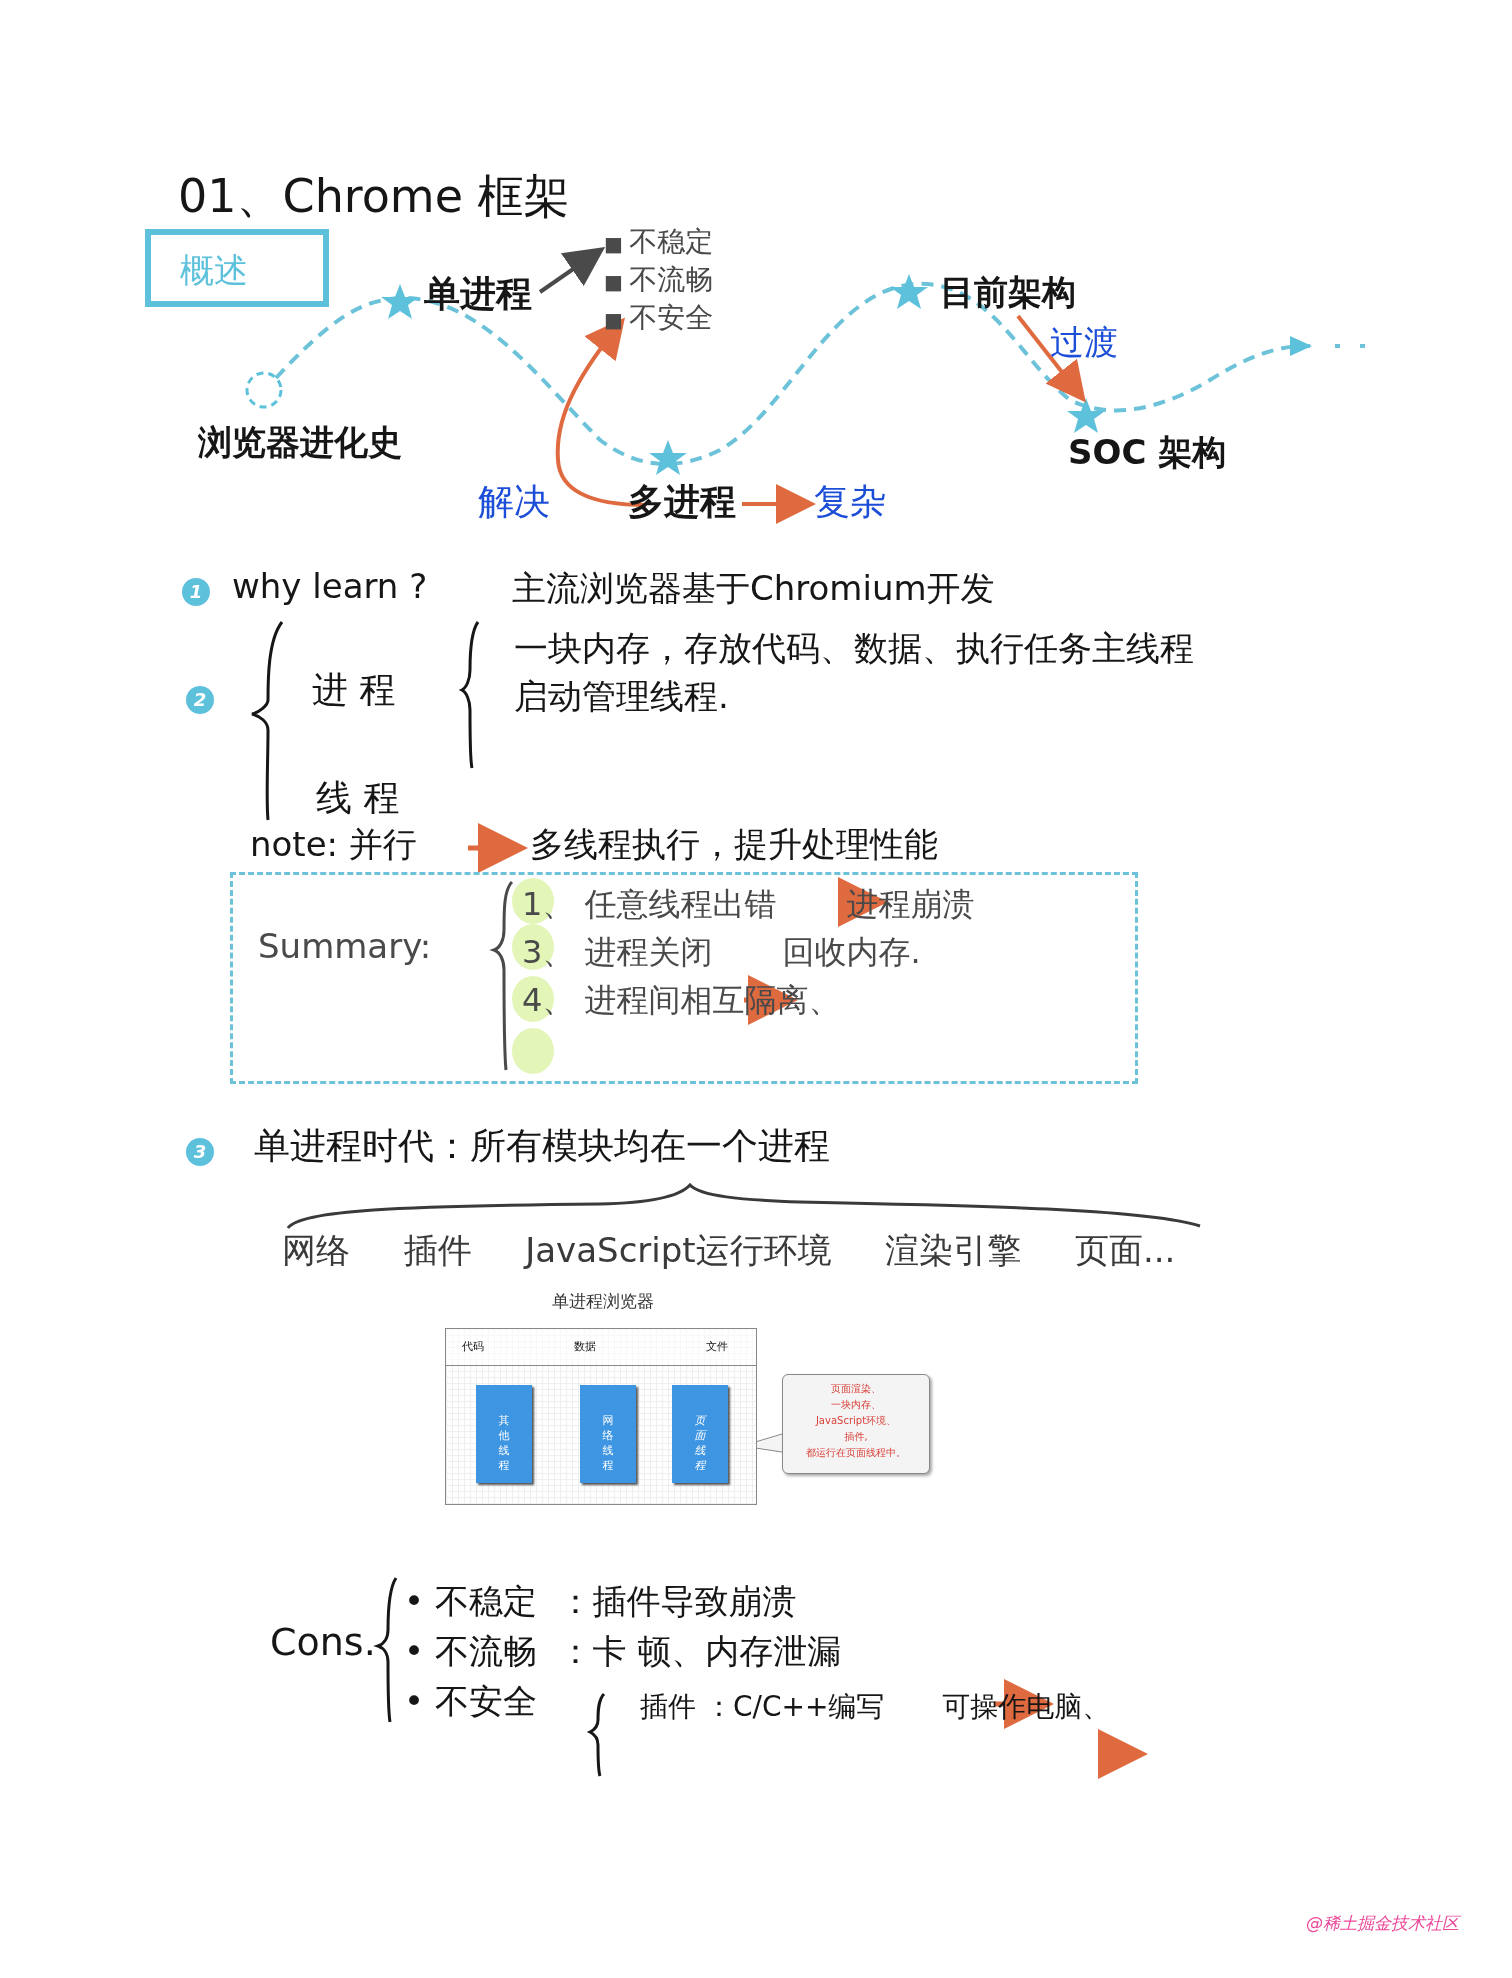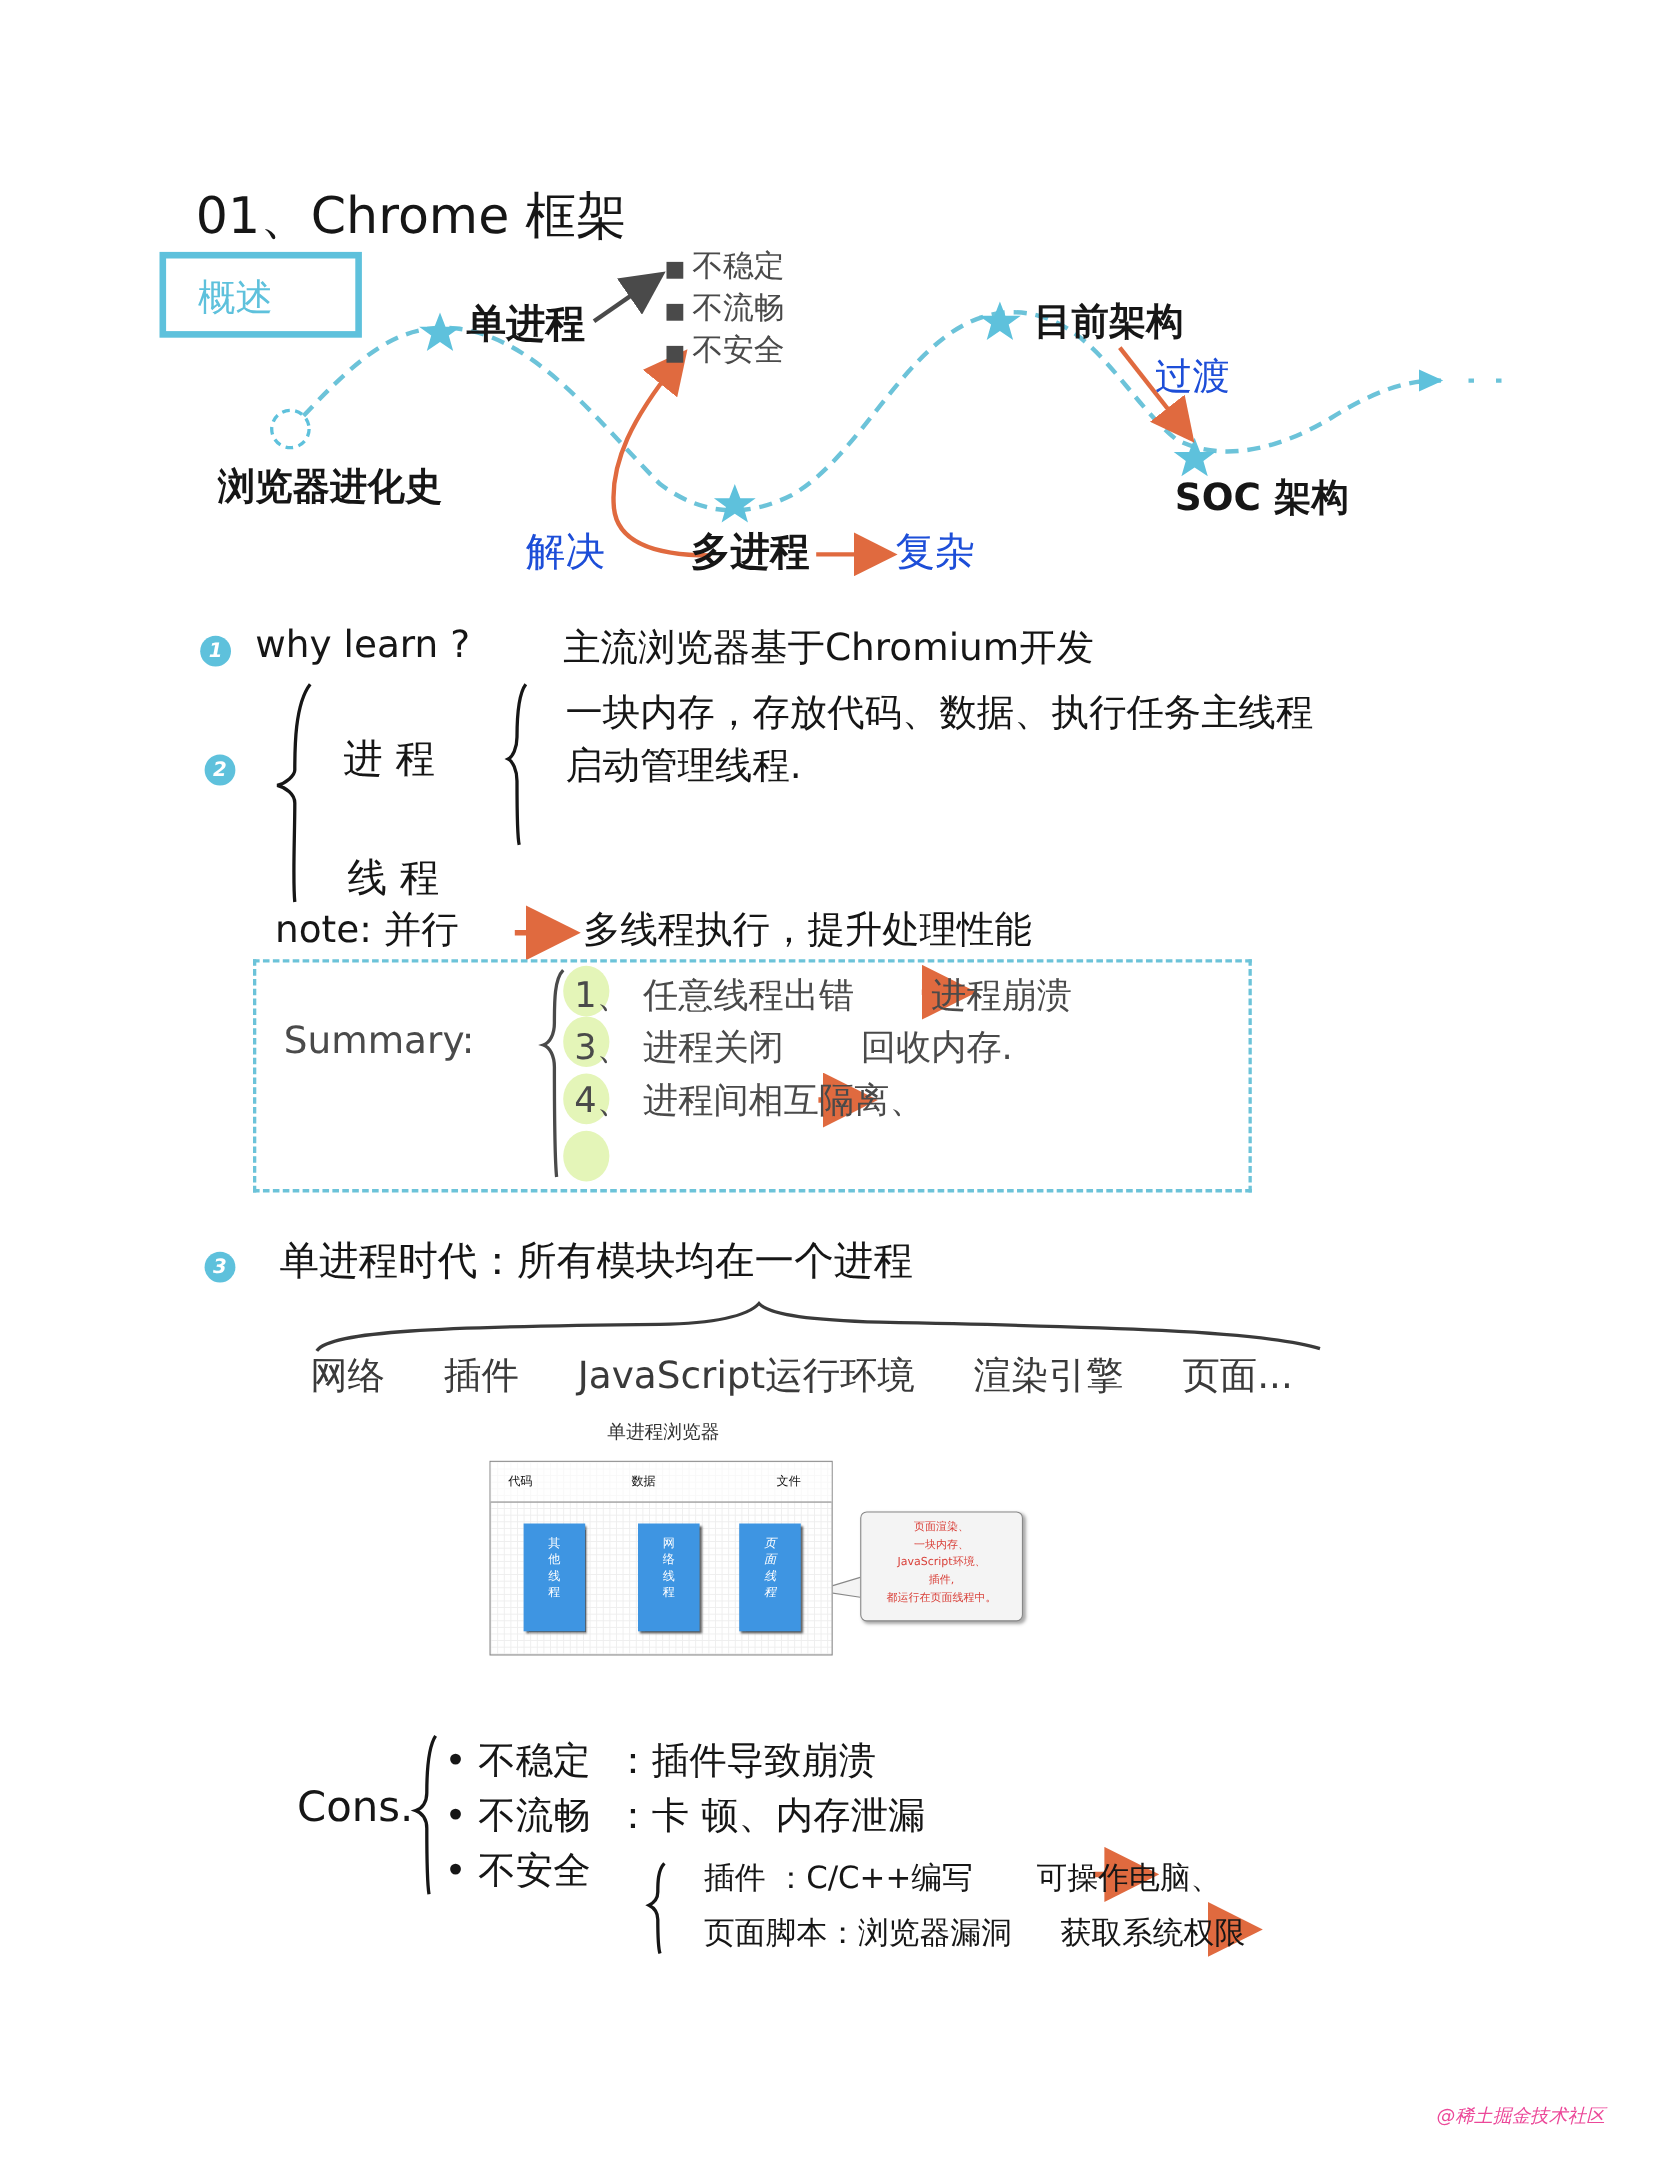--- a/index.html
+++ b/index.html
@@ -10,21 +10,21 @@
   .gray{color:#4a4a4a;}
   .orange{color:#1d4ed8;}
   .blue{color:#5ec1dc;}
   svg.full{position:absolute;left:0;top:0;}
   .circle-num{position:absolute;width:28px;height:28px;border-radius:50%;background:#5ec1dc;color:#fff;font-size:18px;font-weight:bold;text-align:center;line-height:28px;font-style:italic;}
   .summary-box{position:absolute;left:230px;top:872px;width:908px;height:212px;border:3px dashed #6cc3d9;box-sizing:border-box;}
   .green-dot{position:absolute;width:42px;height:46px;border-radius:50%;background:#e4f5b8;}
   .diagram{position:absolute;left:445px;top:1328px;width:310px;height:175px;border:1px solid #888;background:#fff;
     background-image:linear-gradient(#eee 1px,transparent 1px),linear-gradient(90deg,#eee 1px,transparent 1px);background-size:6px 6px;}
   .diagram-hdr{position:absolute;left:0;top:0;width:100%;height:36px;border-bottom:1px solid #888;background:rgba(255,255,255,0.6);}
-  .blk{position:absolute;width:56px;height:98px;background:#3e95e2;box-shadow:2px 2px 2px #555;color:#fff;font-size:11px;line-height:15px;text-align:center;padding-top:10px;box-sizing:border-box;}
+  .blk{position:absolute;width:56px;height:98px;background:#3e95e2;box-shadow:2px 2px 2px #555;color:#fff;font-size:11px;line-height:15px;text-align:center;padding-top:28px;box-sizing:border-box;}
   .callout{position:absolute;left:782px;top:1374px;width:148px;height:100px;border:1px solid #888;border-radius:6px;background:#f4f4f4;box-shadow:2px 2px 3px #aaa;color:#d9413a;font-size:10px;line-height:16px;text-align:center;padding-top:6px;box-sizing:border-box;}
 </style>
 </head>
 <body>
 
 <svg class="full" width="1512" height="1978">
   <defs>
     <marker id="arrOrange" markerWidth="10" markerHeight="10" refX="6" refY="5" orient="auto" markerUnits="strokeWidth">
       <path d="M0,0 L10,5 L0,10 z" fill="#e06a3f"></path>
     </marker>
@@ -155,16 +155,15 @@
 </div>
 
 <div class="abs hw black" style="left:270px;top:1620px;font-size:38px;">Cons.</div>
 <div class="abs hw black" style="left:404px;top:1576px;font-size:34px;line-height:50px;">
   <div>• <span>不稳定</span>&nbsp;&nbsp;<span>：插件导致崩溃</span></div>
   <div>• <span>不流畅</span>&nbsp;&nbsp;<span>：卡 顿、内存泄漏</span></div>
   <div>• <span>不安全</span></div>
 </div>
 <div class="abs hw black" style="left:640px;top:1682px;font-size:28px;line-height:50px;">
   <div><span>插件 ：C/C++编写</span><span style="display:inline-block;width:58px;"></span><span>可操作电脑、</span></div>
-  <div><span>页面脚本：浏览器漏洞</span><span style="display:inline-block;width:44px;"></span><span>获取系统权限</span></div>
 </div>
 
 <div class="abs" style="left:1306px;top:1912px;font-size:17px;color:#ec4899;font-style:italic;">@稀土掘金技术社区</div>
 
 </body></html>

